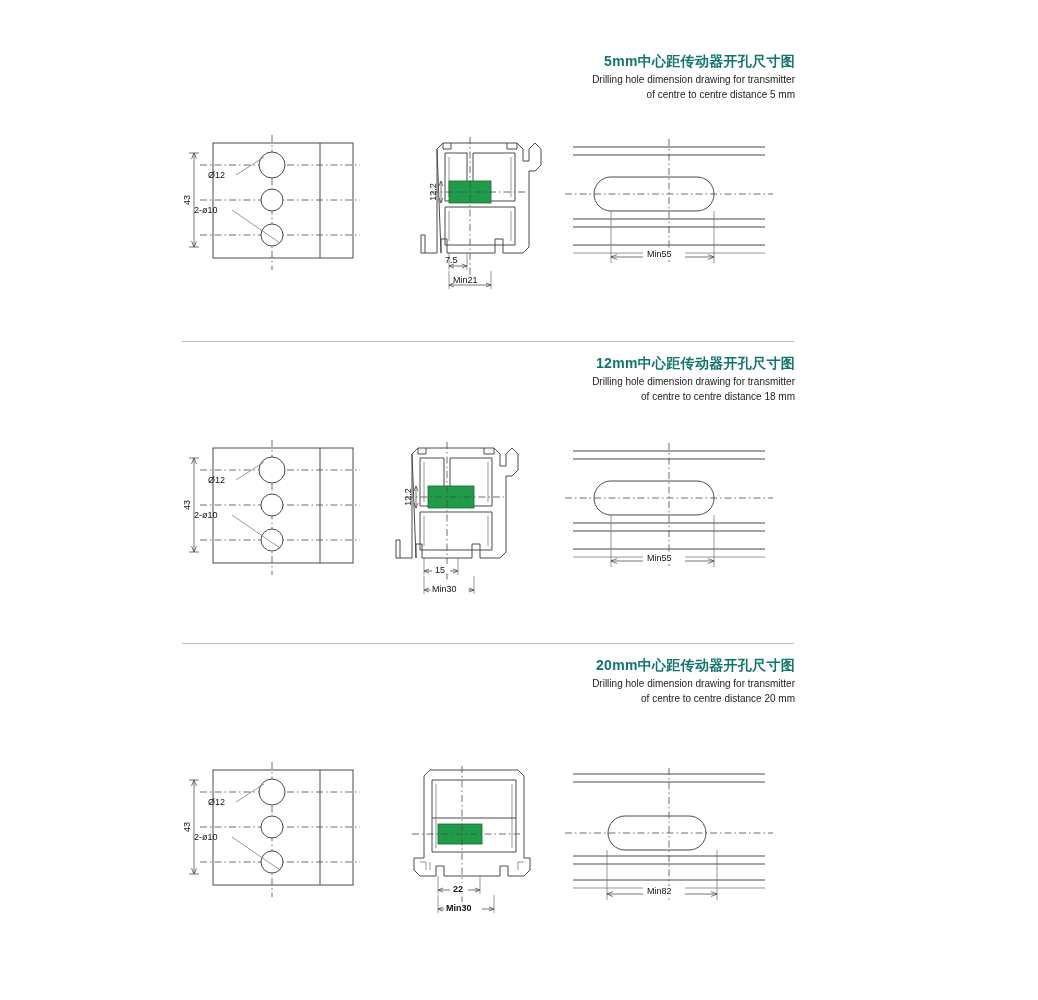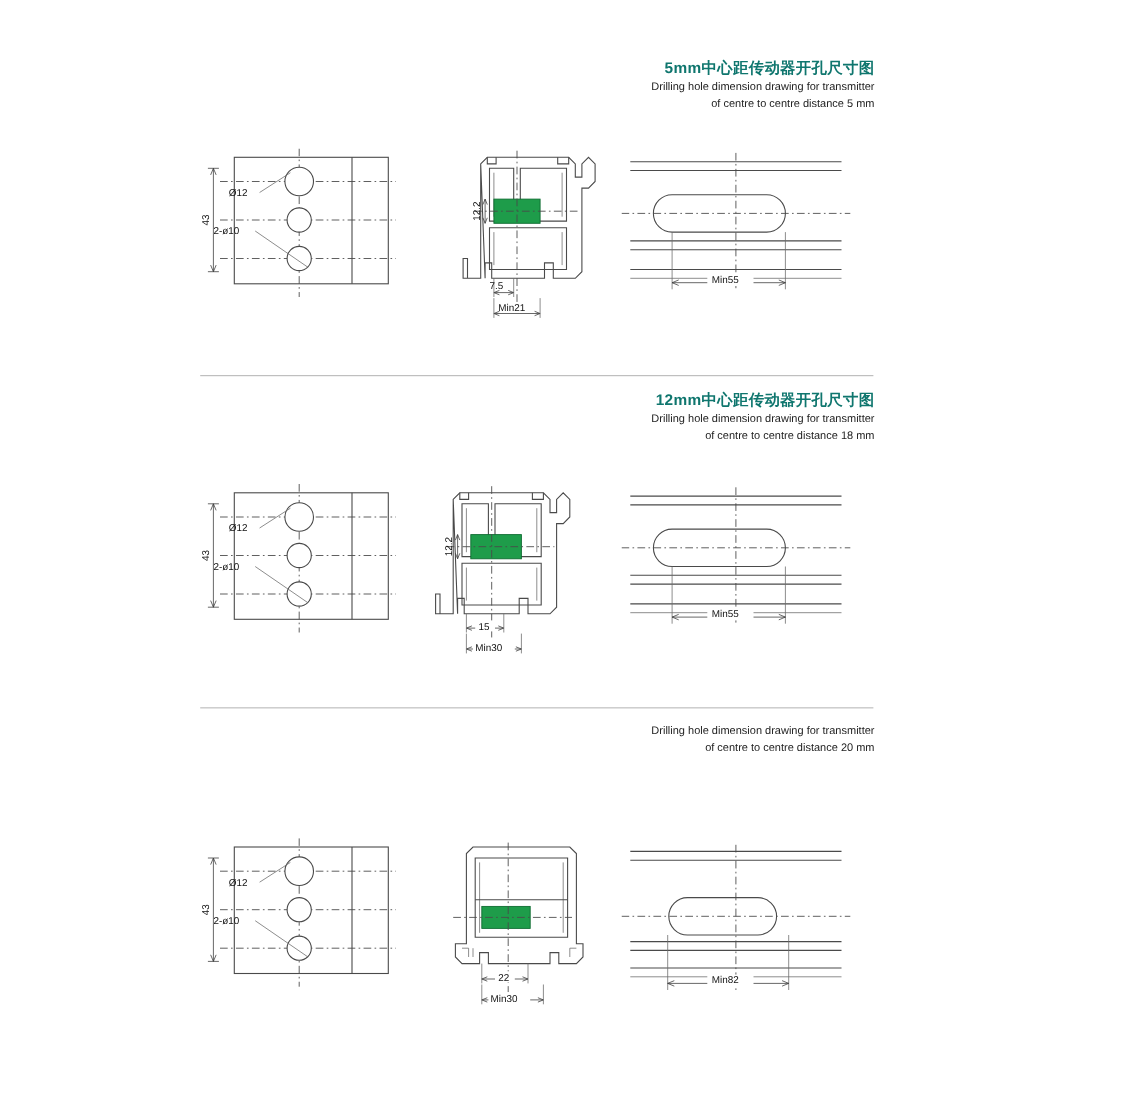--- a/index.html
+++ b/index.html
@@ -253,20 +253,21 @@
       <text class="txt" x="82" y="124">Min55</text>
     </svg>
   </div>
 </div>
 
 <div class="divider" style="top:643px;"></div>
 
 <div class="section" style="top:0;">
 
   <div class="titleblock" style="top:656px;">
+    <div class="title-cn">20mm中心距传动器开孔尺寸图</div>
     <div class="title-en">Drilling hole dimension drawing for transmitter</div>
     <div class="title-en">of centre to centre distance 20 mm</div>
   </div>
 
   <div class="drawing" style="left:180px; top:762px;">
     <svg width="200" height="145" viewBox="0 0 200 145">
       <rect class="ln" x="33" y="8" width="140" height="115"></rect>
       <line class="ln" x1="140" y1="8" x2="140" y2="123"></line>
       <line class="ln-d" x1="20" y1="30" x2="180" y2="30"></line>
       <line class="ln-d" x1="20" y1="65" x2="180" y2="65"></line>
@@ -281,21 +282,21 @@
       <path class="ln-dim" d="M14 18 l -2.5 6 M14 18 l 2.5 6"></path>
       <path class="ln-dim" d="M14 112 l -2.5 -6 M14 112 l 2.5 -6"></path>
       <line class="ln-dim" x1="9" y1="18" x2="19" y2="18"></line>
       <line class="ln-dim" x1="9" y1="112" x2="19" y2="112"></line>
       <text class="txt-v" x="10" y="65" transform="rotate(-90 10 65)" text-anchor="middle">43</text>
       <text class="txt" x="28" y="43">Ø12</text>
       <text class="txt" x="14" y="78">2-ø10</text>
     </svg>
   </div>
 
-  <div class="drawing" style="left:400px; top:762px;">
+  <div class="drawing" style="left:400px; top:762px;font-weight:bold;">
     <svg width="155" height="170" viewBox="0 0 155 170">
       <path class="ln" d="M24 14 L24 96 L14 96 L14 108 L20 114 L36 114 L36 104 L44 104 L44 114 L100 114
                           L100 104 L108 104 L108 114 L124 114 L130 108 L130 96 L124 96 L124 14
                           L118 8 L30 8 Z"></path>
       <path class="ln" d="M32 18 L32 90 L116 90 L116 18 Z"></path>
       <path class="ln-thin" d="M36 22 L36 86 M112 22 L112 86"></path>
       <path class="ln" d="M32 56 L116 56"></path>
       <path class="ln-thin" d="M20 100 L26 100 M26 100 L26 108 M30 100 L30 108"></path>
       <path class="ln-thin" d="M118 100 L124 100 M118 100 L118 108"></path>
       <rect class="green" x="38" y="62" width="44" height="20"></rect>

